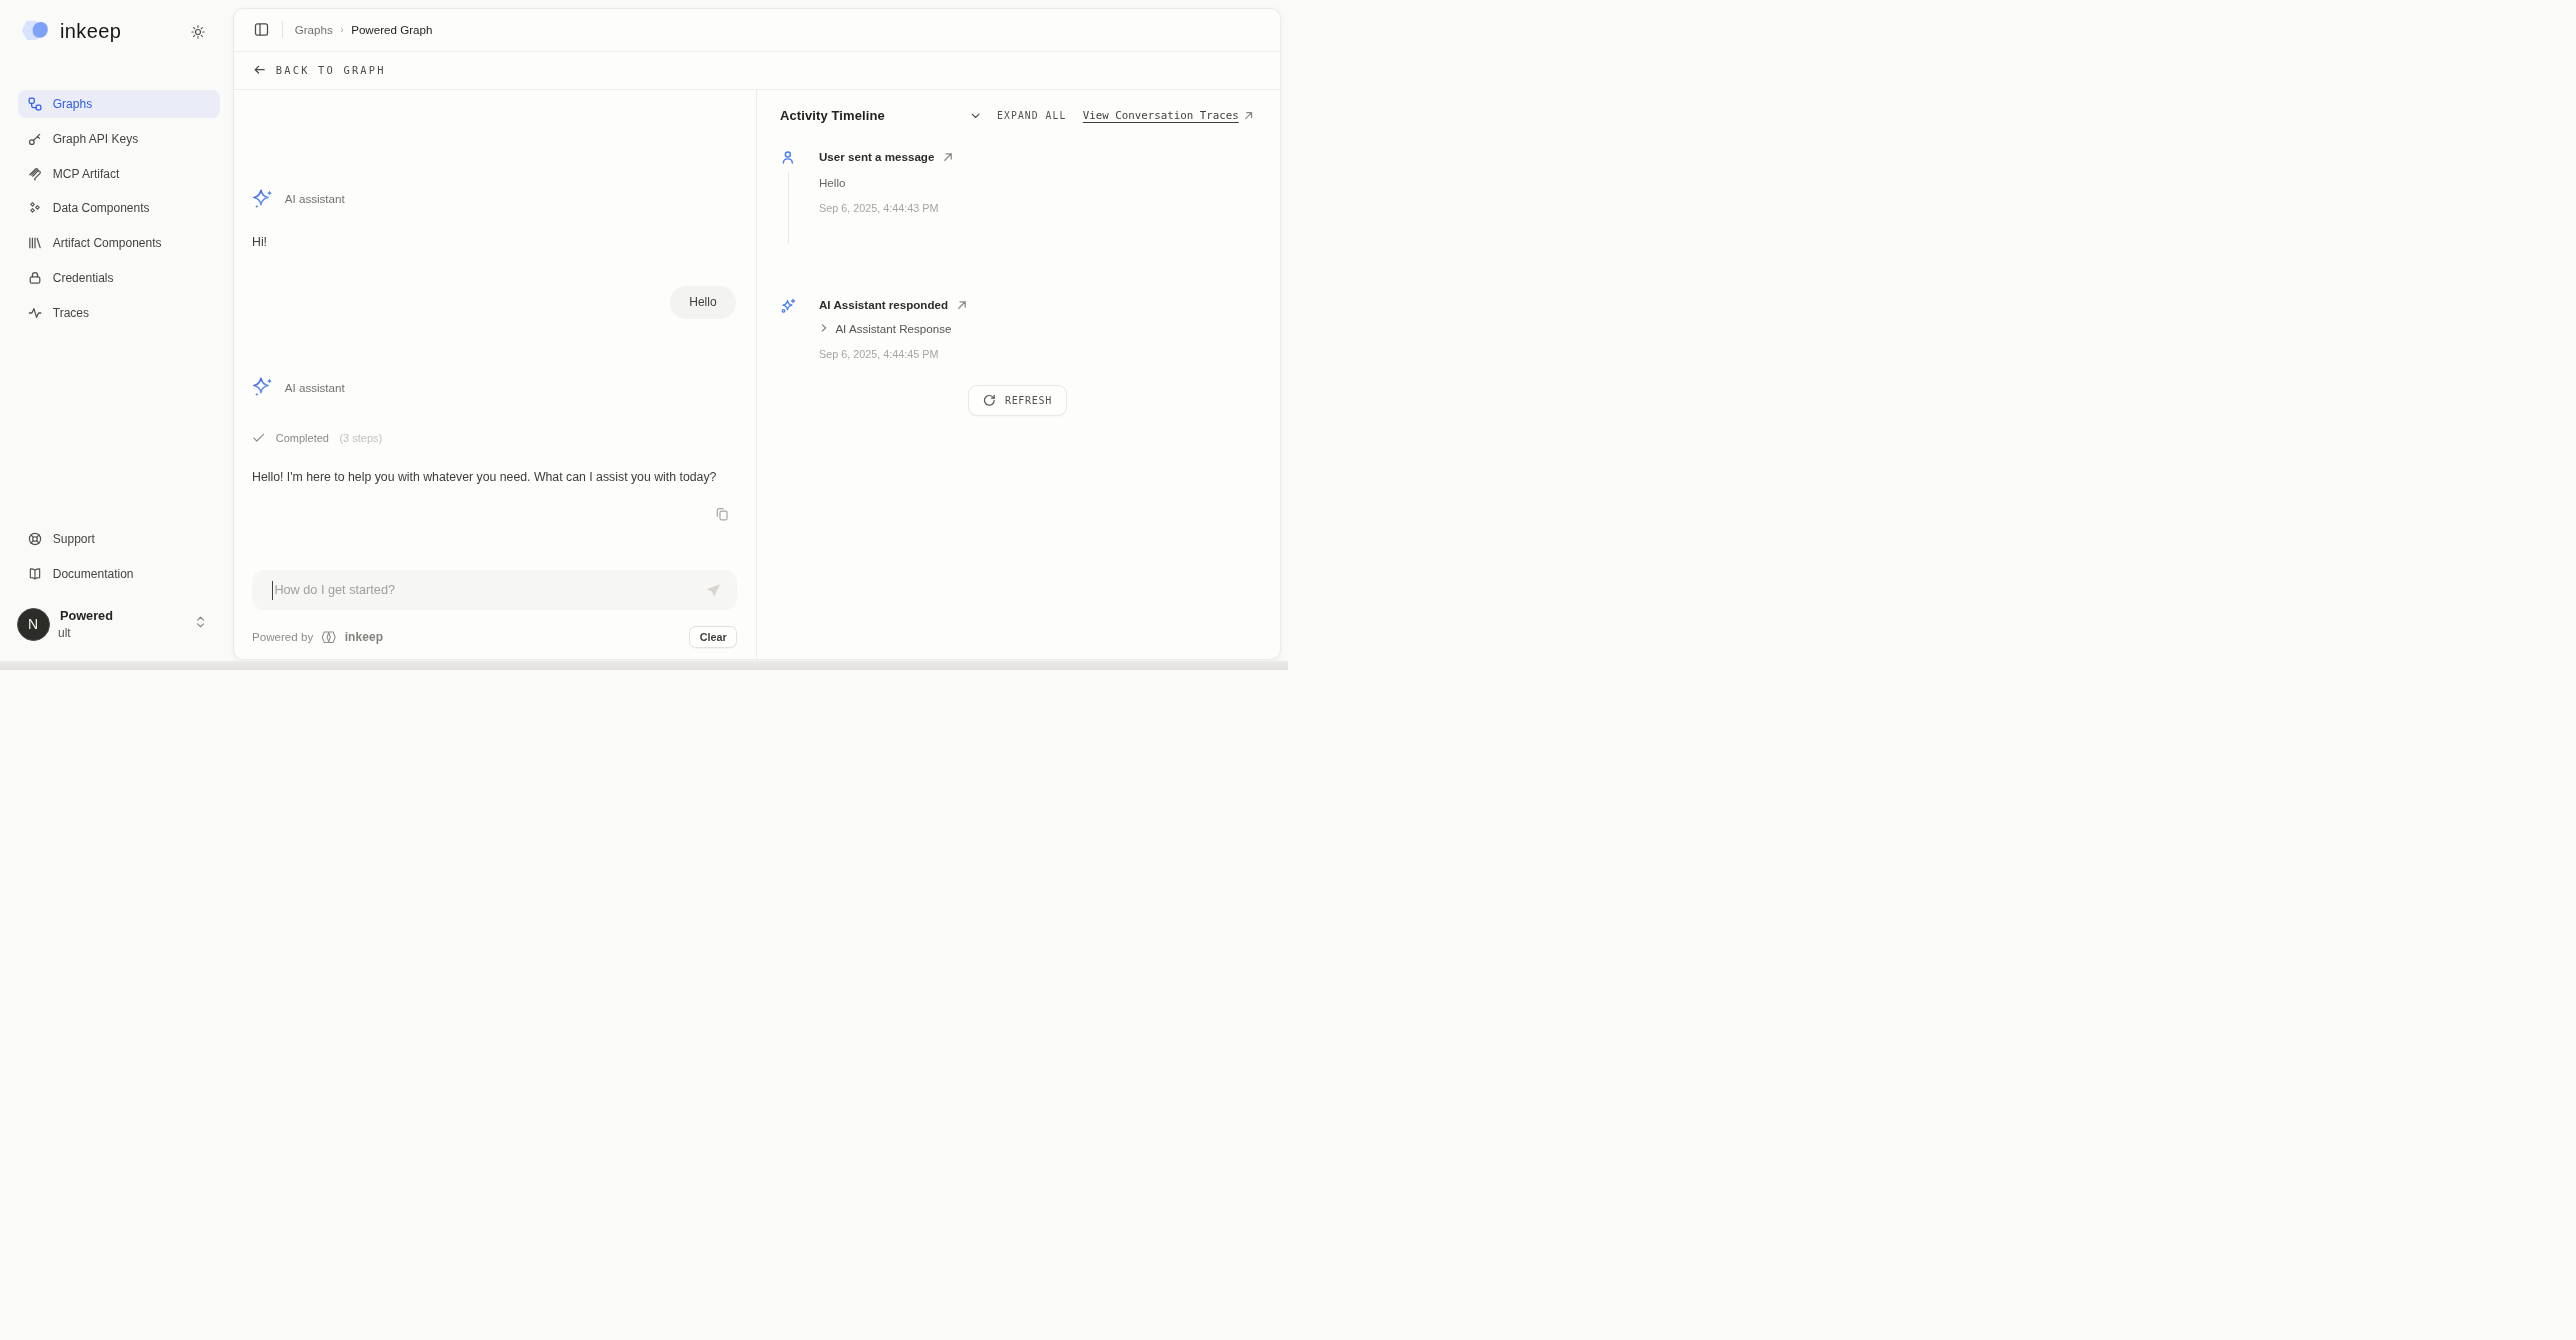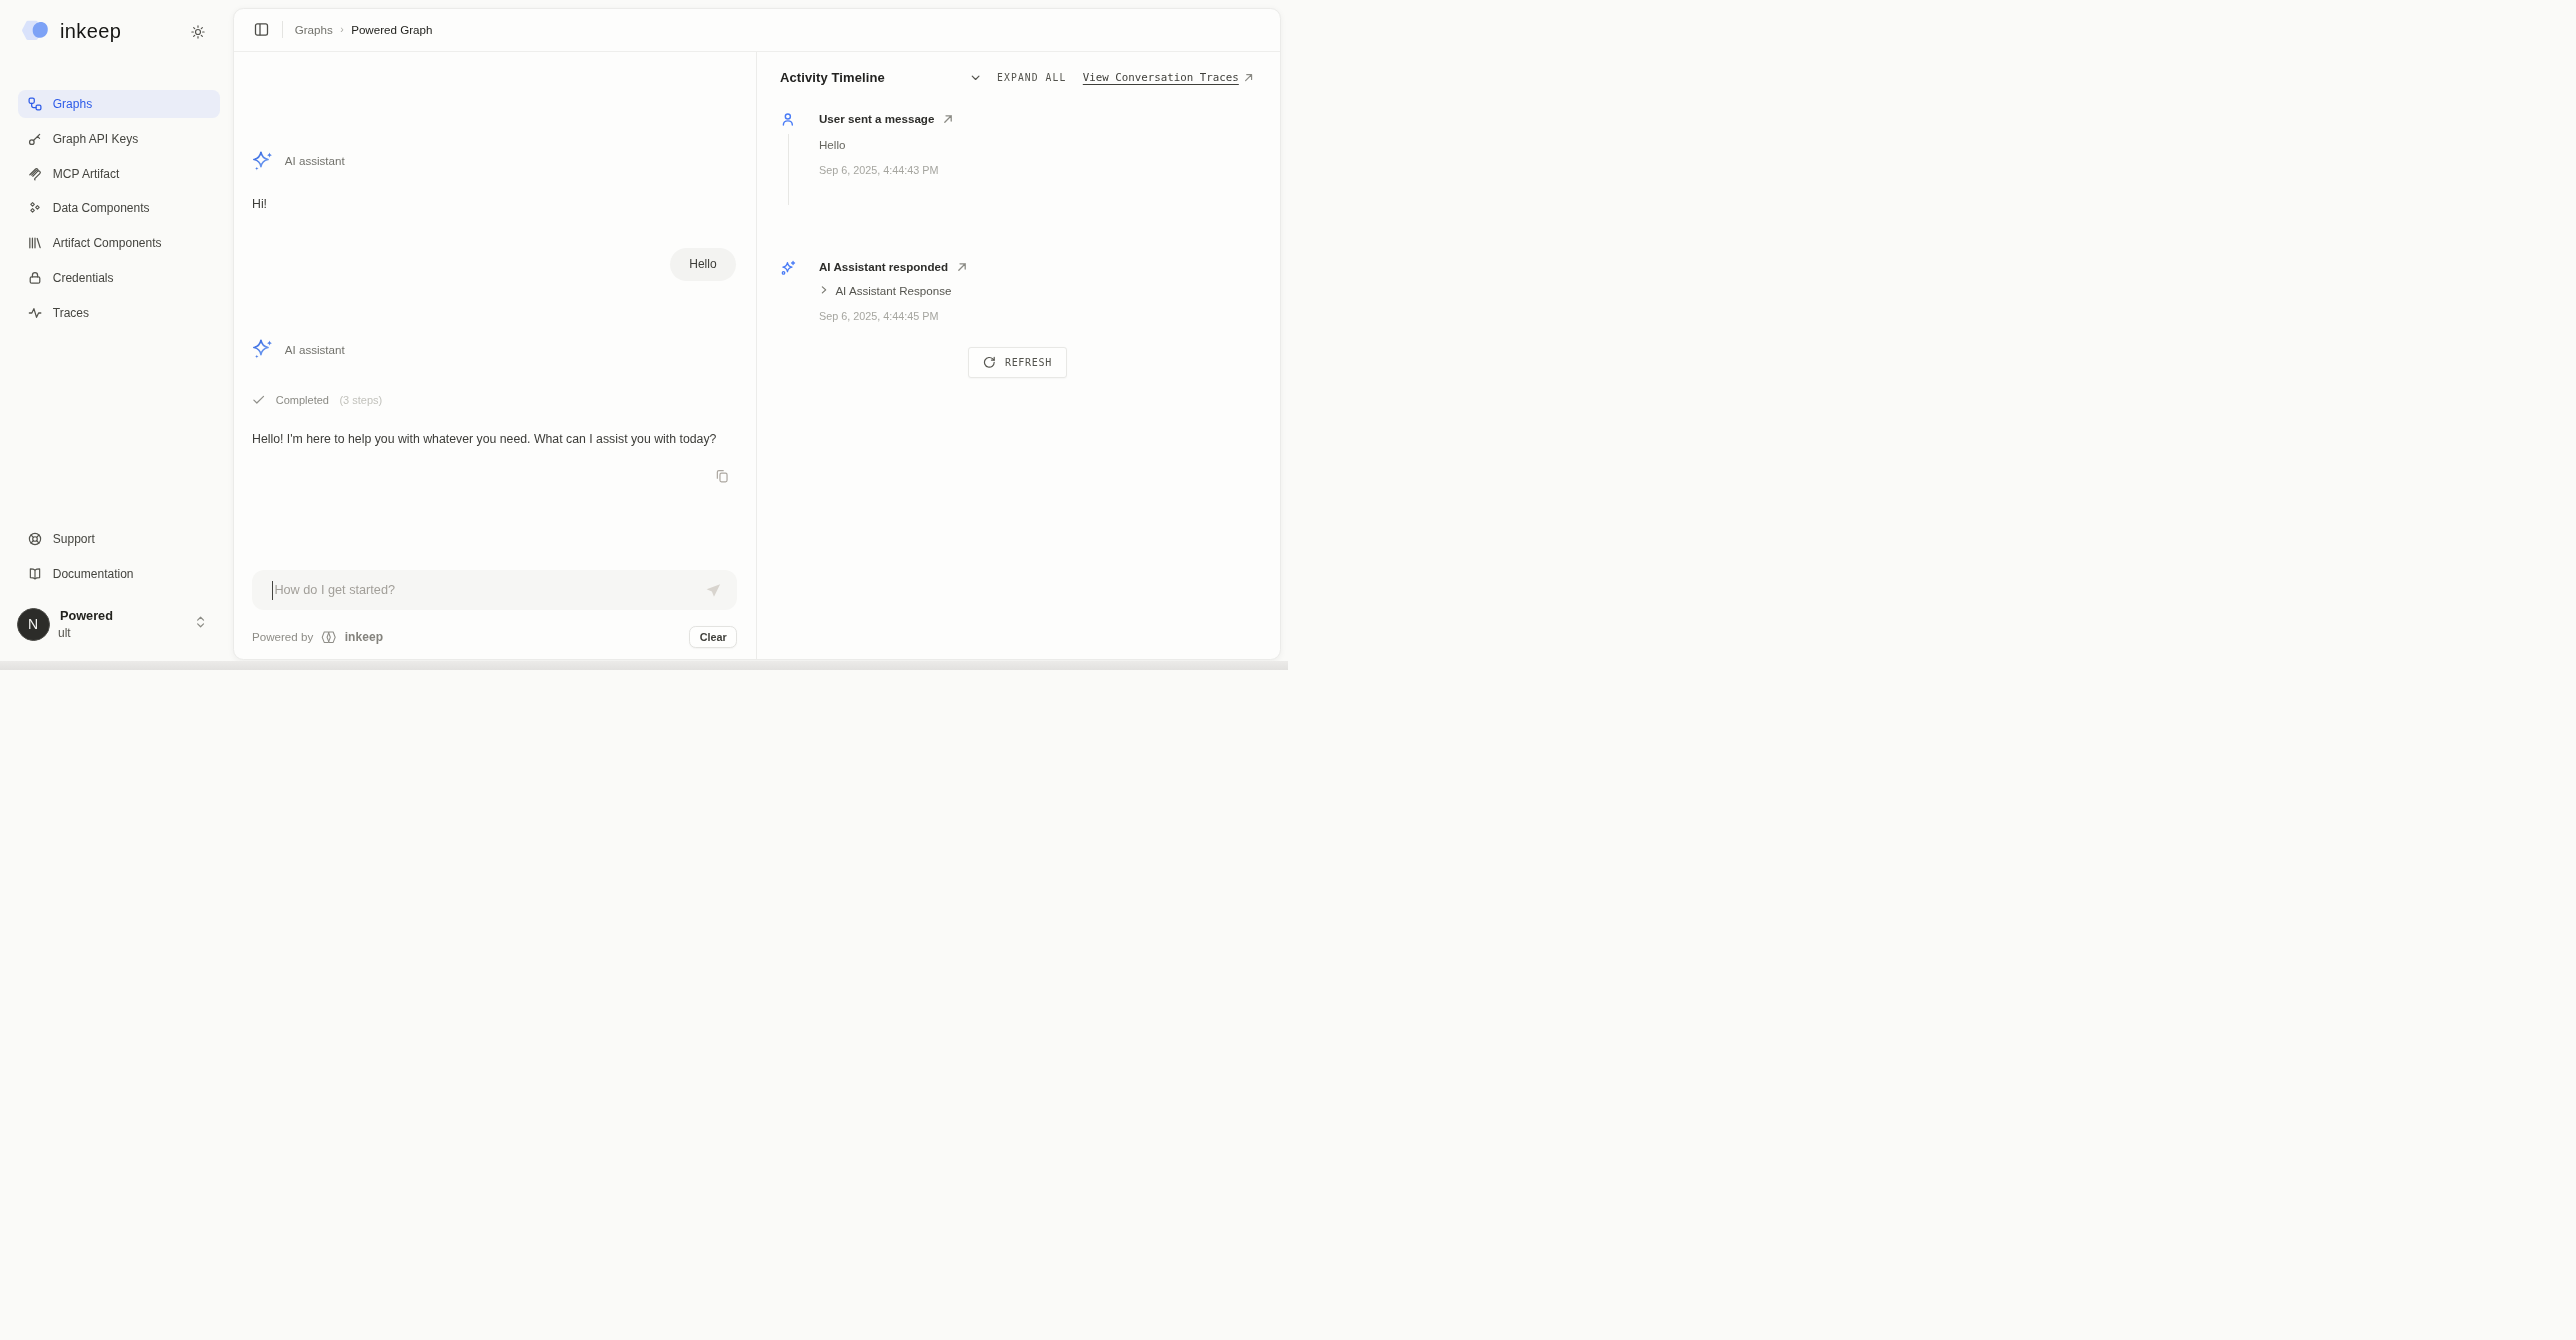--- a/index.html
+++ b/index.html
@@ -133,21 +133,21 @@
   .ev-body { margin-top:12.7px; font-size:11.6px; color:#66665f; }
   .ev-time { margin-top:13.4px; font-size:10.8px; color:#a5a59f; }
   .connector { position:absolute; left:7.5px; top:22.4px; width:1.1px; height:71px; background:#e7e7e4; }
   .event2 { margin-top:84px; }
   .ev-expand { margin-top:10.4px; display:flex; align-items:center; gap:6.7px; font-size:11.6px; color:#55554f; cursor:pointer; }
   .ev-expand .ch { color:#77776f; display:flex; }
 
   .refresh-btn {
     margin-top:25px; align-self:center;
     display:flex; align-items:center; gap:9.7px;
-    background:#fefefd; border:0.7px solid #e8e8e5; border-radius:3px;
+    background:#fefefd; border:0.7px solid #e8e8e5; border-radius:9px;
     height:31px; padding:0 14px; cursor:pointer;
     font-size:10px; letter-spacing:0.7px; color:#52524c;
     box-shadow:0 0.7px 1.5px rgba(0,0,0,0.03);
   }
   .refresh-btn .ri { color:#55554f; display:flex; }
 
   .bottom-strip {
     position:absolute; left:0; right:0; bottom:0; height:9px;
     background:linear-gradient(#ecebe9,#e2e1df); z-index:5;
   }
@@ -288,20 +288,28 @@
       </svg>
     </div>
     <div class="vdiv"></div>
     <div class="breadcrumb">
       <span class="crumb-a">Graphs</span>
       <span class="crumb-sep">›</span>
       <span class="crumb-b">Powered Graph</span>
     </div>
   </div>
 
+  <div class="backbar">
+    <div class="back-link mono">
+      <svg width="13.4" height="13.4" viewBox="0 0 18 18" fill="none" stroke="#4c4c47" stroke-width="1.7" stroke-linecap="round" stroke-linejoin="round">
+        <path d="M15 9 H3 M7.5 4.5 L3 9 l4.5 4.5"></path>
+      </svg>
+      <span>BACK TO GRAPH</span>
+    </div>
+  </div>
 
   <div class="content">
 
     <div class="chat">
 
       <div class="ai-row row1">
         <svg class="spark" viewBox="0 0 30 30">
           <defs>
             <linearGradient id="sg" x1="0" y1="0" x2="1" y2="1">
               <stop offset="0" stop-color="#2f62e0"></stop>

